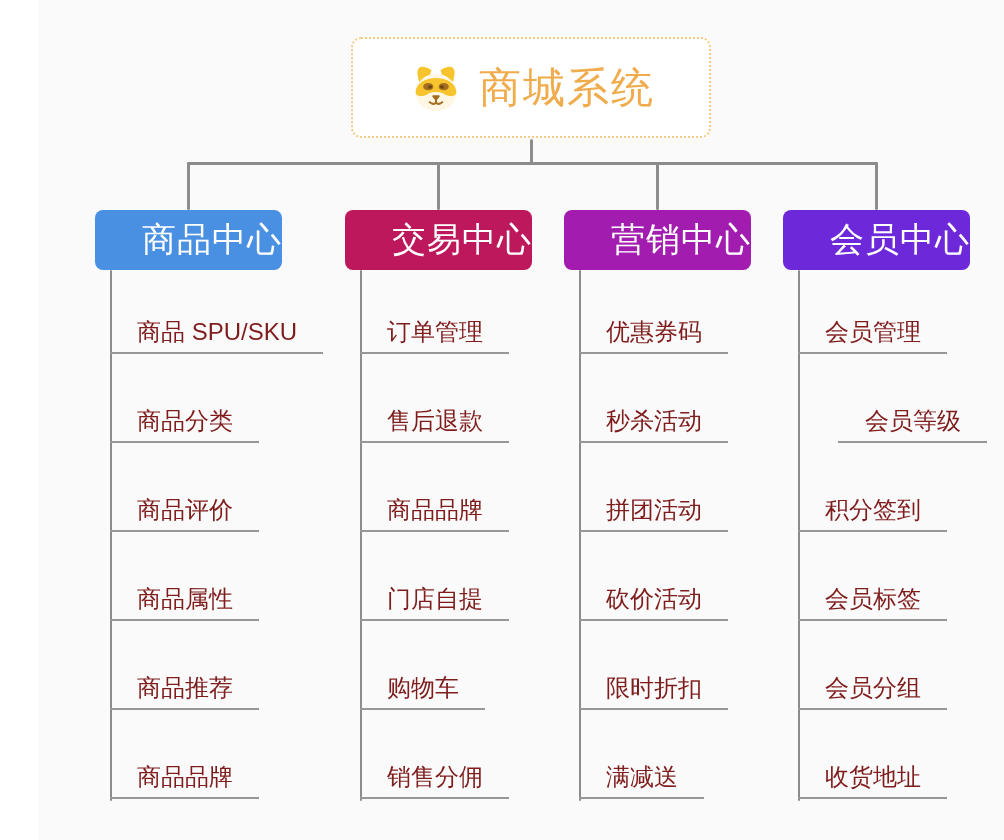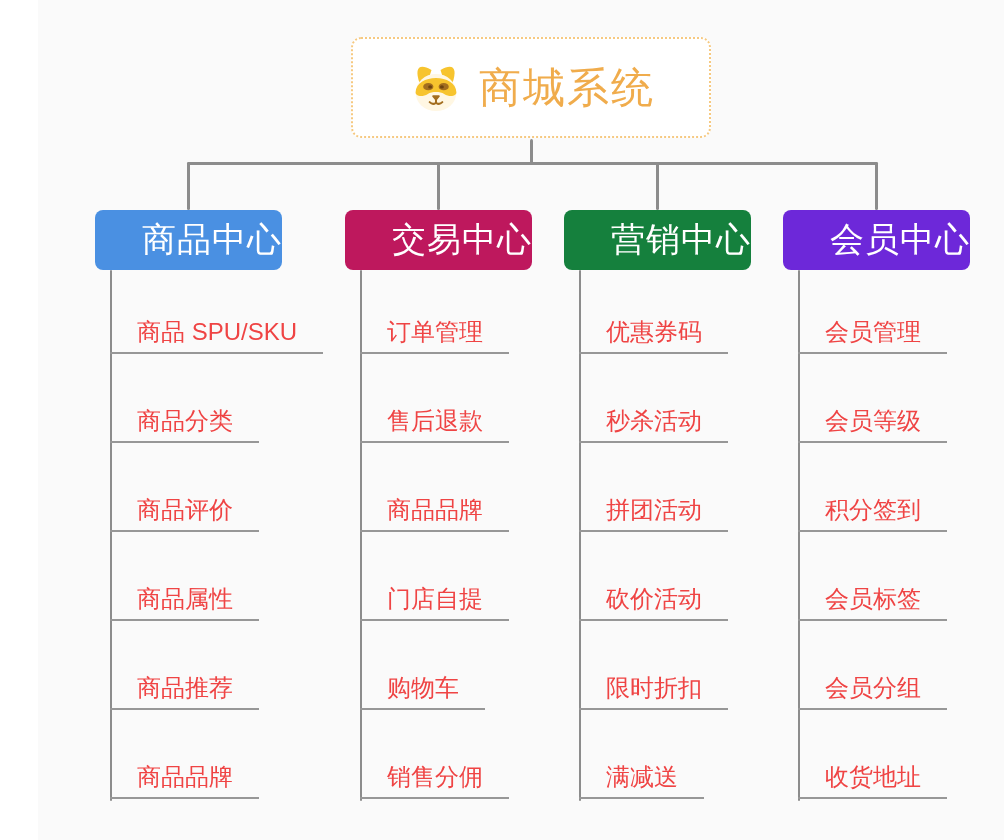--- a/index.html
+++ b/index.html
@@ -68,21 +68,21 @@
     padding: 0 26px 0 27px;
     border-bottom: 2px solid #979797;
     display: flex;
     align-items: flex-end;
     cursor: default;
   }
   .leaf span {
     display: block;
     margin-bottom: 4px;
     font-size: 24px;
-    color: #ef4444;
+    color: #7f1d1d;
     white-space: nowrap;
   }
 </style>
 </head>
 <body>
 
 <div class="canvas">
 
   <div class="root-node">
     <svg class="root-icon" viewBox="0 0 64 64" aria-hidden="true">
@@ -150,21 +150,21 @@
       <div class="leaf" style="left: 322px; top: 577px;">
         <span>门店自提</span>
       </div>
       <div class="leaf" style="left: 322px; top: 666px;">
         <span>购物车</span>
       </div>
       <div class="leaf" style="left: 322px; top: 755px;">
         <span>销售分佣</span>
       </div>
       <div class="vline" style="left: 618px; top: 162px; width: 3px; height: 48px;"></div>
-      <div class="branch" style="left: 526px; top: 210px; background: #15803d;">
+      <div class="branch" style="left: 526px; top: 210px; background: #a21caf;">
         <span>营销中心</span>
       </div>
       <div class="vline" style="left: 541px; top: 270px; width: 2px; height: 531px;"></div>
       <div class="leaf" style="left: 541px; top: 310px;">
         <span>优惠券码</span>
       </div>
       <div class="leaf" style="left: 541px; top: 399px;">
         <span>秒杀活动</span>
       </div>
       <div class="leaf" style="left: 541px; top: 488px;">
@@ -180,21 +180,21 @@
         <span>满减送</span>
       </div>
       <div class="vline" style="left: 837px; top: 162px; width: 3px; height: 48px;"></div>
       <div class="branch" style="left: 745px; top: 210px; background: #6d28d9;">
         <span>会员中心</span>
       </div>
       <div class="vline" style="left: 760px; top: 270px; width: 2px; height: 531px;"></div>
       <div class="leaf" style="left: 760px; top: 310px;">
         <span>会员管理</span>
       </div>
-      <div class="leaf" style="left: 760px; top: 399px; align-items: flex-end;">
+      <div class="leaf" style="left: 800px; top: 399px; align-items: flex-end;">
         <span>会员等级</span>
       </div>
       <div class="leaf" style="left: 760px; top: 488px;">
         <span>积分签到</span>
       </div>
       <div class="leaf" style="left: 760px; top: 577px;">
         <span>会员标签</span>
       </div>
       <div class="leaf" style="left: 760px; top: 666px;">
         <span>会员分组</span>

